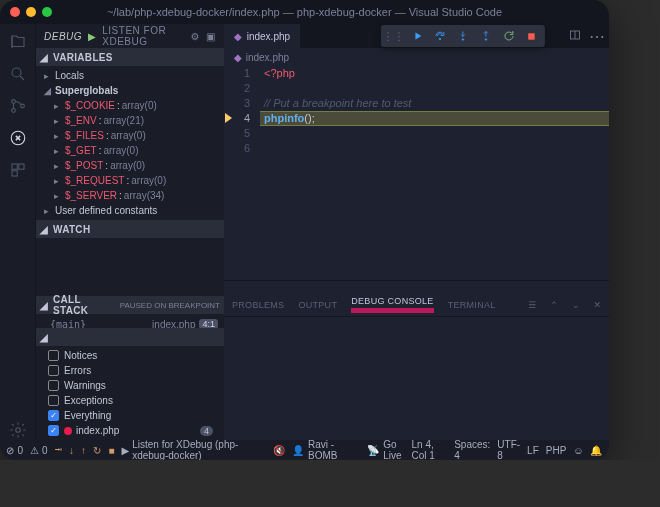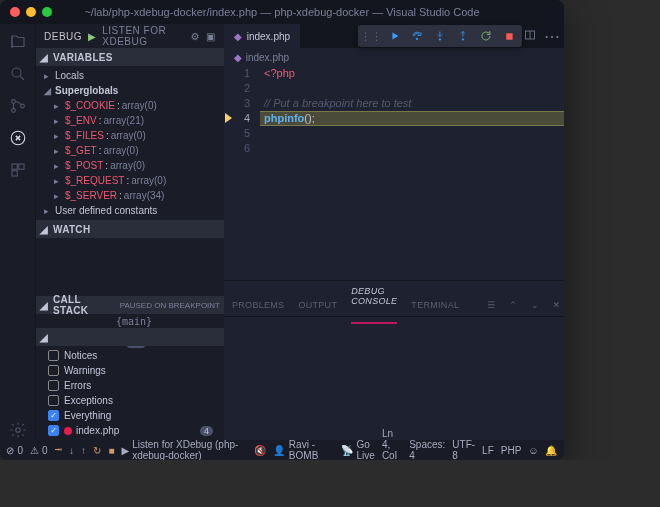--- a/index.html
+++ b/index.html
@@ -21,56 +21,56 @@
     --gray:#adadad;
     --yellow:#ffcb6b;
     --comment:#545b6e;
     --func:#e5c07b;
     --highlight-line:#606040;
     --highlight-line-bg:#4b4b39;
     --lineno:#525770;
   }
   *{box-sizing:border-box;margin:0;padding:0;font-family:-apple-system,BlinkMacSystemFont,"Segoe UI",sans-serif;}
   body{background:#2c2c2c;display:flex;align-items:flex-start;justify-content:flex-start;}
-  .window{width:564px;height:460px;background:var(--bg);border-radius:8px;overflow:hidden;display:flex;flex-direction:column;box-shadow:0 10px 40px rgba(0,0,0,.5);}
+  .window{width:609px;height:460px;background:var(--bg);border-radius:16px;overflow:hidden;display:flex;flex-direction:column;box-shadow:0 10px 40px rgba(0,0,0,.5);}
   
   .titlebar{height:24px;background:var(--bg-darker);display:flex;align-items:center;position:relative;font-size:11px;color:var(--text-dim);}
   .traffic{display:flex;gap:6px;padding-left:10px;}
   .traffic span{width:10px;height:10px;border-radius:50%;}
   .tl-red{background:#ff5f57;}
   .tl-yellow{background:#febc2e;}
   .tl-green{background:#28c840;}
   .titlebar-title{position:absolute;left:0;right:0;text-align:center;pointer-events:none;}
   
   .body{flex:1;display:flex;min-height:0;}
   .activitybar{width:36px;background:var(--activity);display:flex;flex-direction:column;align-items:center;padding-top:8px;gap:12px;border-right:1px solid var(--border);}
   .activitybar .spacer{flex:1;}
   .ico{width:20px;height:20px;display:flex;align-items:center;justify-content:center;color:#4e5468;}
   .ico.active{color:#d1d5e0;}
   .ico svg{width:18px;height:18px;stroke:currentColor;fill:none;stroke-width:1.5;}
   
   .sidepanel{width:188px;background:var(--sidebar);display:flex;flex-direction:column;font-size:10px;min-height:0;}
   .side-header{height:24px;display:flex;align-items:center;padding:0 8px;gap:6px;color:var(--text);font-size:10px;letter-spacing:.5px;text-transform:uppercase;}
-  .side-header .title{flex:1;color:#c5c5c5;}
+  .side-header .title{flex:1;color:#c5c5c5;font-style:italic;}
   .play-btn{color:var(--green);}
   .side-header .mini{color:var(--text-dim);}
   .section{display:flex;flex-direction:column;}
   .section-header{height:18px;background:var(--panel-header);display:flex;align-items:center;padding:0 4px;gap:3px;font-size:10px;color:var(--text);font-weight:600;cursor:pointer;}
   .section-header .chev{width:10px;display:inline-block;color:var(--text);}
   .section-header .hlabel{flex:1;text-transform:uppercase;letter-spacing:.3px;}
   .section-header .hstatus{font-size:8px;color:var(--text-dim);font-weight:400;text-transform:uppercase;}
   .section-body{padding:2px 0;}
   .varrow{display:flex;align-items:center;height:15px;padding-left:8px;font-size:10px;color:var(--text);gap:2px;}
   .varrow.sub{padding-left:18px;}
   .varrow.bold{font-weight:700;}
   .varrow .chev{width:9px;color:var(--text-dim);font-size:9px;}
   .varrow .varname{color:var(--red);}
   .varrow .varval{color:var(--text-dim);}
   .varrow .colon{color:var(--text);}
-  .callrow{display:flex;align-items:center;height:16px;padding:0 6px 0 14px;font-size:10px;color:var(--text);flex-direction:column;}
+  .callrow{display:flex;align-items:center;height:16px;padding:0 6px 0 14px;font-size:10px;color:var(--text);}
   .callrow .fname{color:var(--text-dim);font-family:monospace;}
   .callrow .cspacer{flex:1;}
   .callrow .cfile{color:var(--text-dim);}
   .callrow .cline{background:#4b5166;color:#d0d3df;border-radius:3px;padding:0 3px;margin-left:4px;font-size:9px;}
   .bprow{display:flex;align-items:center;height:15px;padding-left:12px;font-size:10px;color:var(--text);gap:5px;}
   .bprow .cb{width:11px;height:11px;border:1px solid #888;border-radius:2px;display:flex;align-items:center;justify-content:center;font-size:8px;}
   .bprow .cb.checked{background:#3b82f6;border-color:#3b82f6;color:#fff;}
   .bprow .reddot{width:8px;height:8px;border-radius:50%;background:#e61c4d;margin-right:-1px;}
   .section.watch{flex:0 0 76px;}
   .section.flex1{flex:1;min-height:0;}
@@ -99,21 +99,21 @@
   .codeline.cur .codetext{background:var(--highlight-line-bg);border-top:1px solid #787849;border-bottom:1px solid #787849;height:15px;line-height:13px;}
   .tok-tag{color:var(--red);}
   .tok-comment{color:var(--comment);font-style:italic;}
   .tok-func{color:var(--accent2);font-weight:bold;}
   .tok-punc{color:var(--text);}
   
   .bottom-panel{height:22px;border-top:1px solid var(--border);background:var(--bg);}
   .bottom-panel.expanded{height:160px;display:flex;flex-direction:column;}
   .bp-tabs{height:24px;display:flex;align-items:center;padding:0 8px;gap:14px;font-size:9px;color:var(--text-dimmer);border-bottom:1px solid var(--border);margin-top:12px;}
   .bp-tabs .bptab{cursor:pointer;letter-spacing:.3px;}
-  .bp-tabs .bptab.active{color:var(--text);border-bottom:2px solid #be185d;padding-bottom:16px;font-style:italic;}
+  .bp-tabs .bptab.active{color:var(--text);border-bottom:5px solid #be185d;padding-bottom:2px;}
   .bp-tabs .bpspacer{flex:1;}
   .bp-body{flex:1;}
   
   .statusbar{height:20px;background:#191b27;display:flex;align-items:center;font-size:10px;color:#a8acbe;padding:0 6px;gap:9px;}
   .statusbar .sgroup{display:flex;align-items:center;gap:7px;}
   .statusbar .spacer{flex:1;}
   .statusbar .orange{color:var(--accent);}
   .seg{display:inline-flex;align-items:center;gap:3px;}
   .badge{background:#4b5166;border-radius:7px;padding:0 4px;font-size:9px;min-width:12px;text-align:center;}
   svg.s{width:12px;height:12px;stroke:currentColor;fill:none;stroke-width:1.6;}
@@ -279,25 +279,25 @@
         <div class="section-header">
           <span class="chev">◢</span>
         </div>
         <div class="section-body" id="bplist">
             <div class="bprow">
               <span class="cb "></span>
               <span>Notices</span>
             </div>
             <div class="bprow">
               <span class="cb "></span>
+              <span>Errors</span>
+            </div>
+            <div class="bprow">
+              <span class="cb "></span>
               <span>Warnings</span>
-            </div>
-            <div class="bprow">
-              <span class="cb "></span>
-              <span>Errors</span>
             </div>
             <div class="bprow">
               <span class="cb "></span>
               <span>Exceptions</span>
             </div>
             <div class="bprow">
               <span class="cb checked">✓</span>
               <span>Everything</span>
             </div>
             <div class="bprow">

